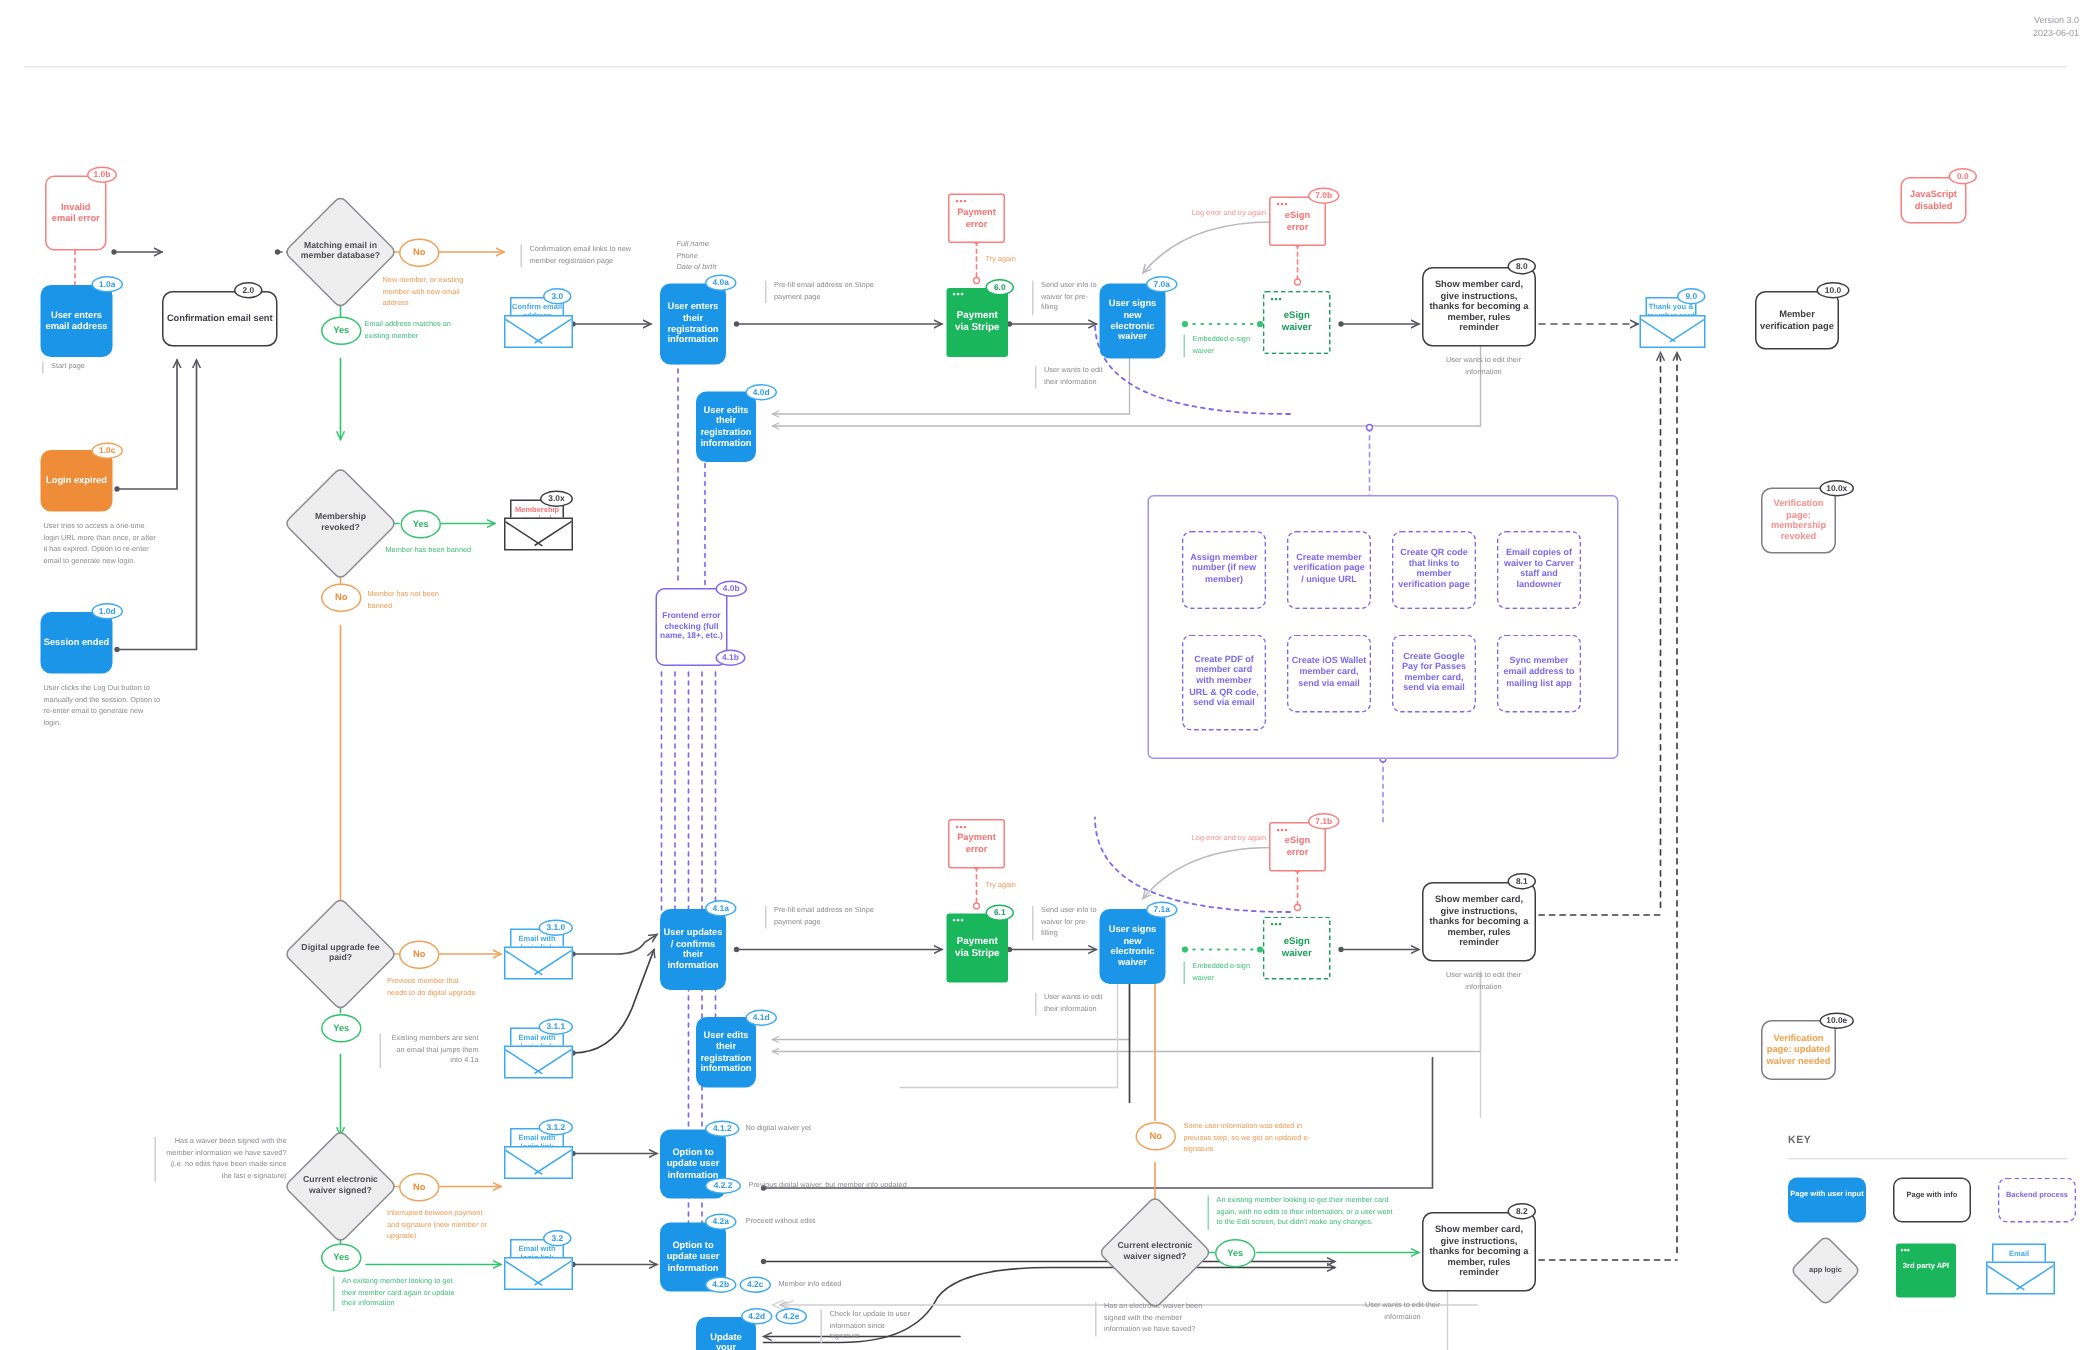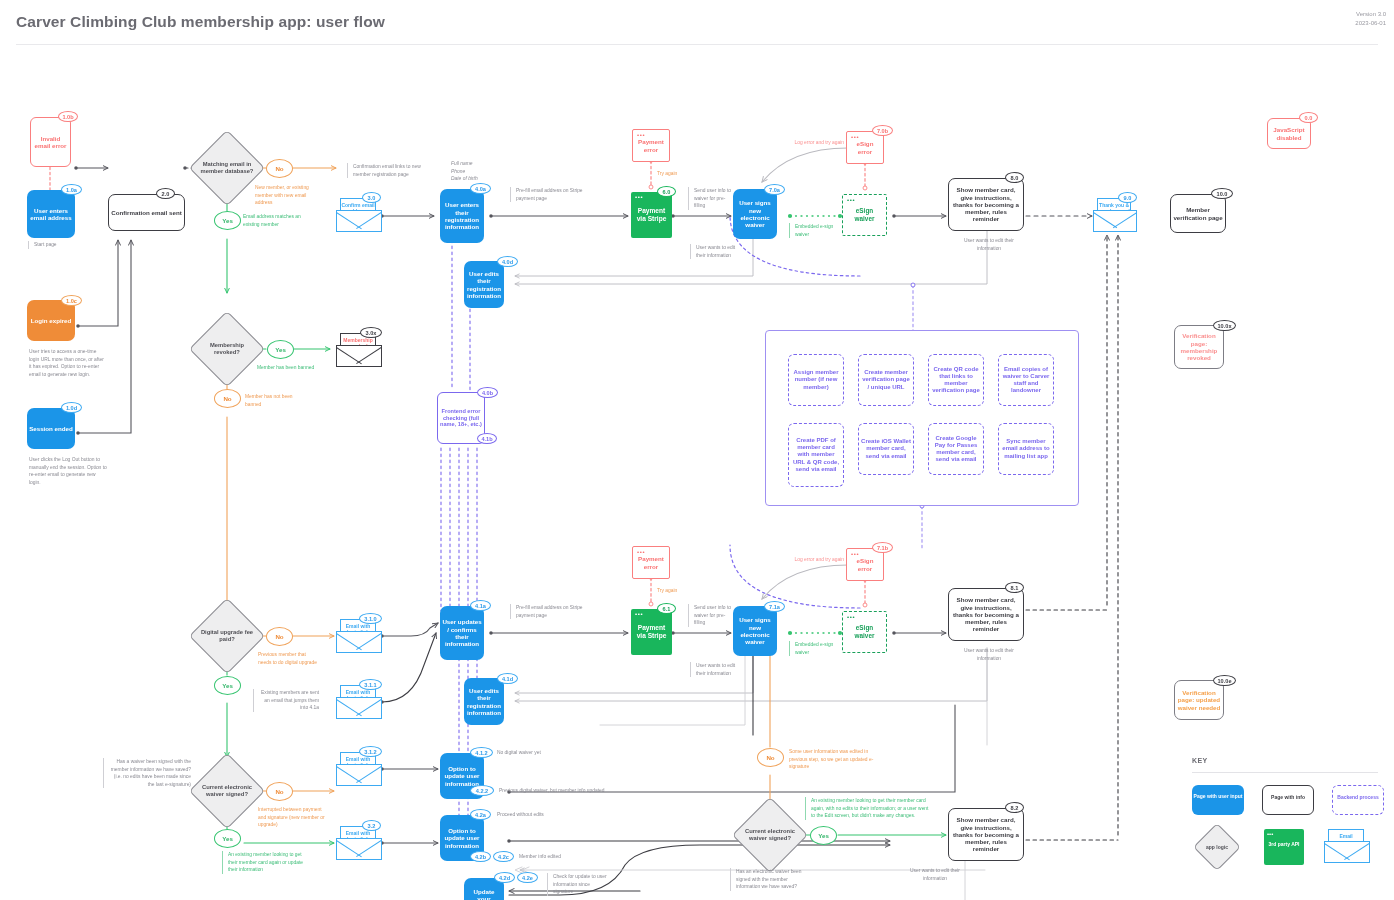--- a/index.html
+++ b/index.html
@@ -158,21 +158,20 @@
                color:#6b6b72; letter-spacing:0.4px; }
   #key-rule { position:absolute; left:0; top:15px; width:186px; height:1px; background:#e3e3e7; }
   .key-cell { position:absolute; }
   .key-cap { position:absolute; width:100%; text-align:center; font-size:5px;
              line-height:1.3; }
 </style>
 </head>
 <body>
 
 <div id="header">
-  <div id="page-title">Carver Climbing Club membership app: user flow</div>
   <div id="version-block">
     <div>Version 3.0</div>
     <div>2023-06-01</div>
   </div>
   <div id="header-rule"></div>
 </div>
 
 <div id="canvas">
 
 <svg id="edges" viewBox="0 0 1394 855">

